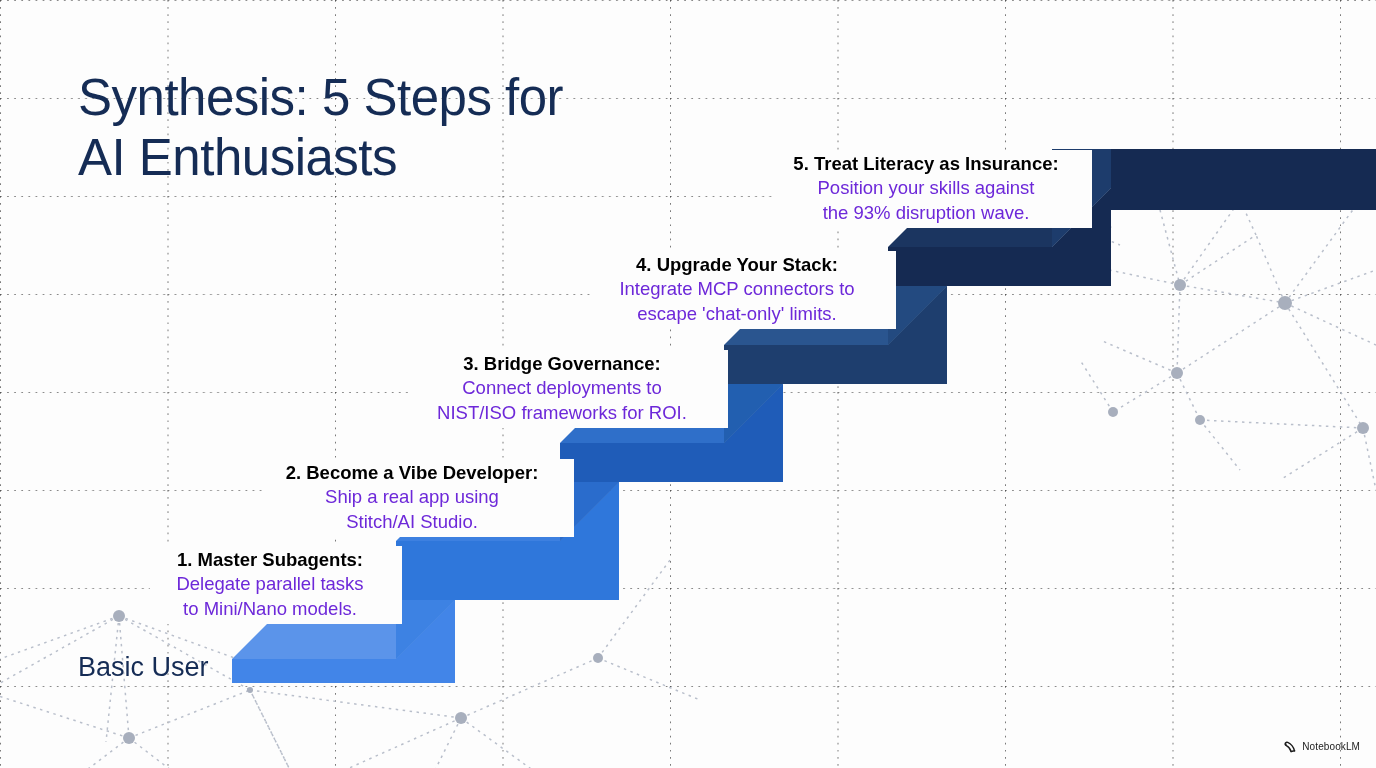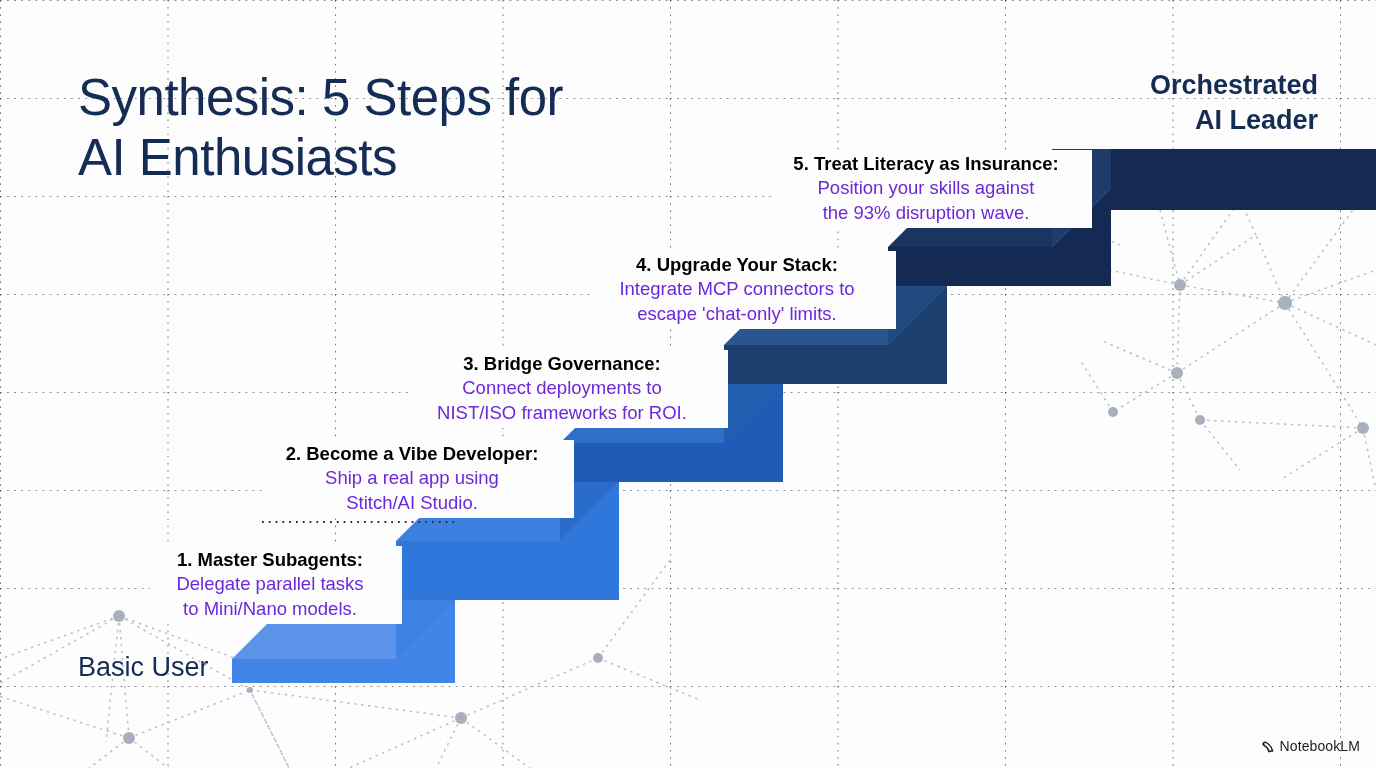--- a/index.html
+++ b/index.html
@@ -85,35 +85,35 @@
     color: #000000;
   }
   .step-caption .cap-body {
     display: block;
     font-weight: normal;
     color: #6d28d9;
   }
 
   
   #cap-1 { left: 150px;  top: 546px; width: 228px; }
-  #cap-2 { left: 262px;  top: 440px; width: 288px; }
+  #cap-2 { left: 262px;  top: 459px; width: 288px; }
   #cap-3 { left: 408px;  top: 350px; width: 296px; }
   #cap-4 { left: 590px;  top: 251px; width: 282px; }
   #cap-5 { left: 772px;  top: 150px; width: 296px; }
 
   
   #watermark {
     position: absolute;
     right: 16px;
     bottom: 14px;
     display: flex;
     align-items: center;
     gap: 5px;
     color: #1c1c1c;
-    font-size: 14px;
+    font-size: 10px;
     letter-spacing: 0.1px;
   }
   #watermark svg { display: block; }
 </style>
 </head>
 <body>
 
 <div id="slide">
 
   <svg class="bg-layer" viewBox="0 0 1376 768" width="1376" height="768">
@@ -246,24 +246,20 @@
       <path d="M594 325 L784 325"></path>
       <path d="M776 227 L948 227"></path>
     </g>
   </svg>
 
   <div id="title">
     <span>Synthesis: 5 Steps for</span><br>
     <span>AI Enthusiasts</span>
   </div>
 
-  <div id="top-label">
-    <span>Orchestrated</span><br>
-    <span>AI Leader</span>
-  </div>
 
   <div id="bottom-label">Basic User</div>
 
   <div class="step-caption" id="cap-1">
     <span class="cap-head">1. Master Subagents:</span>
     <span class="cap-body">Delegate parallel tasks</span>
     <span class="cap-body">to Mini/Nano models.</span>
   </div>
 
   <div class="step-caption" id="cap-2">

